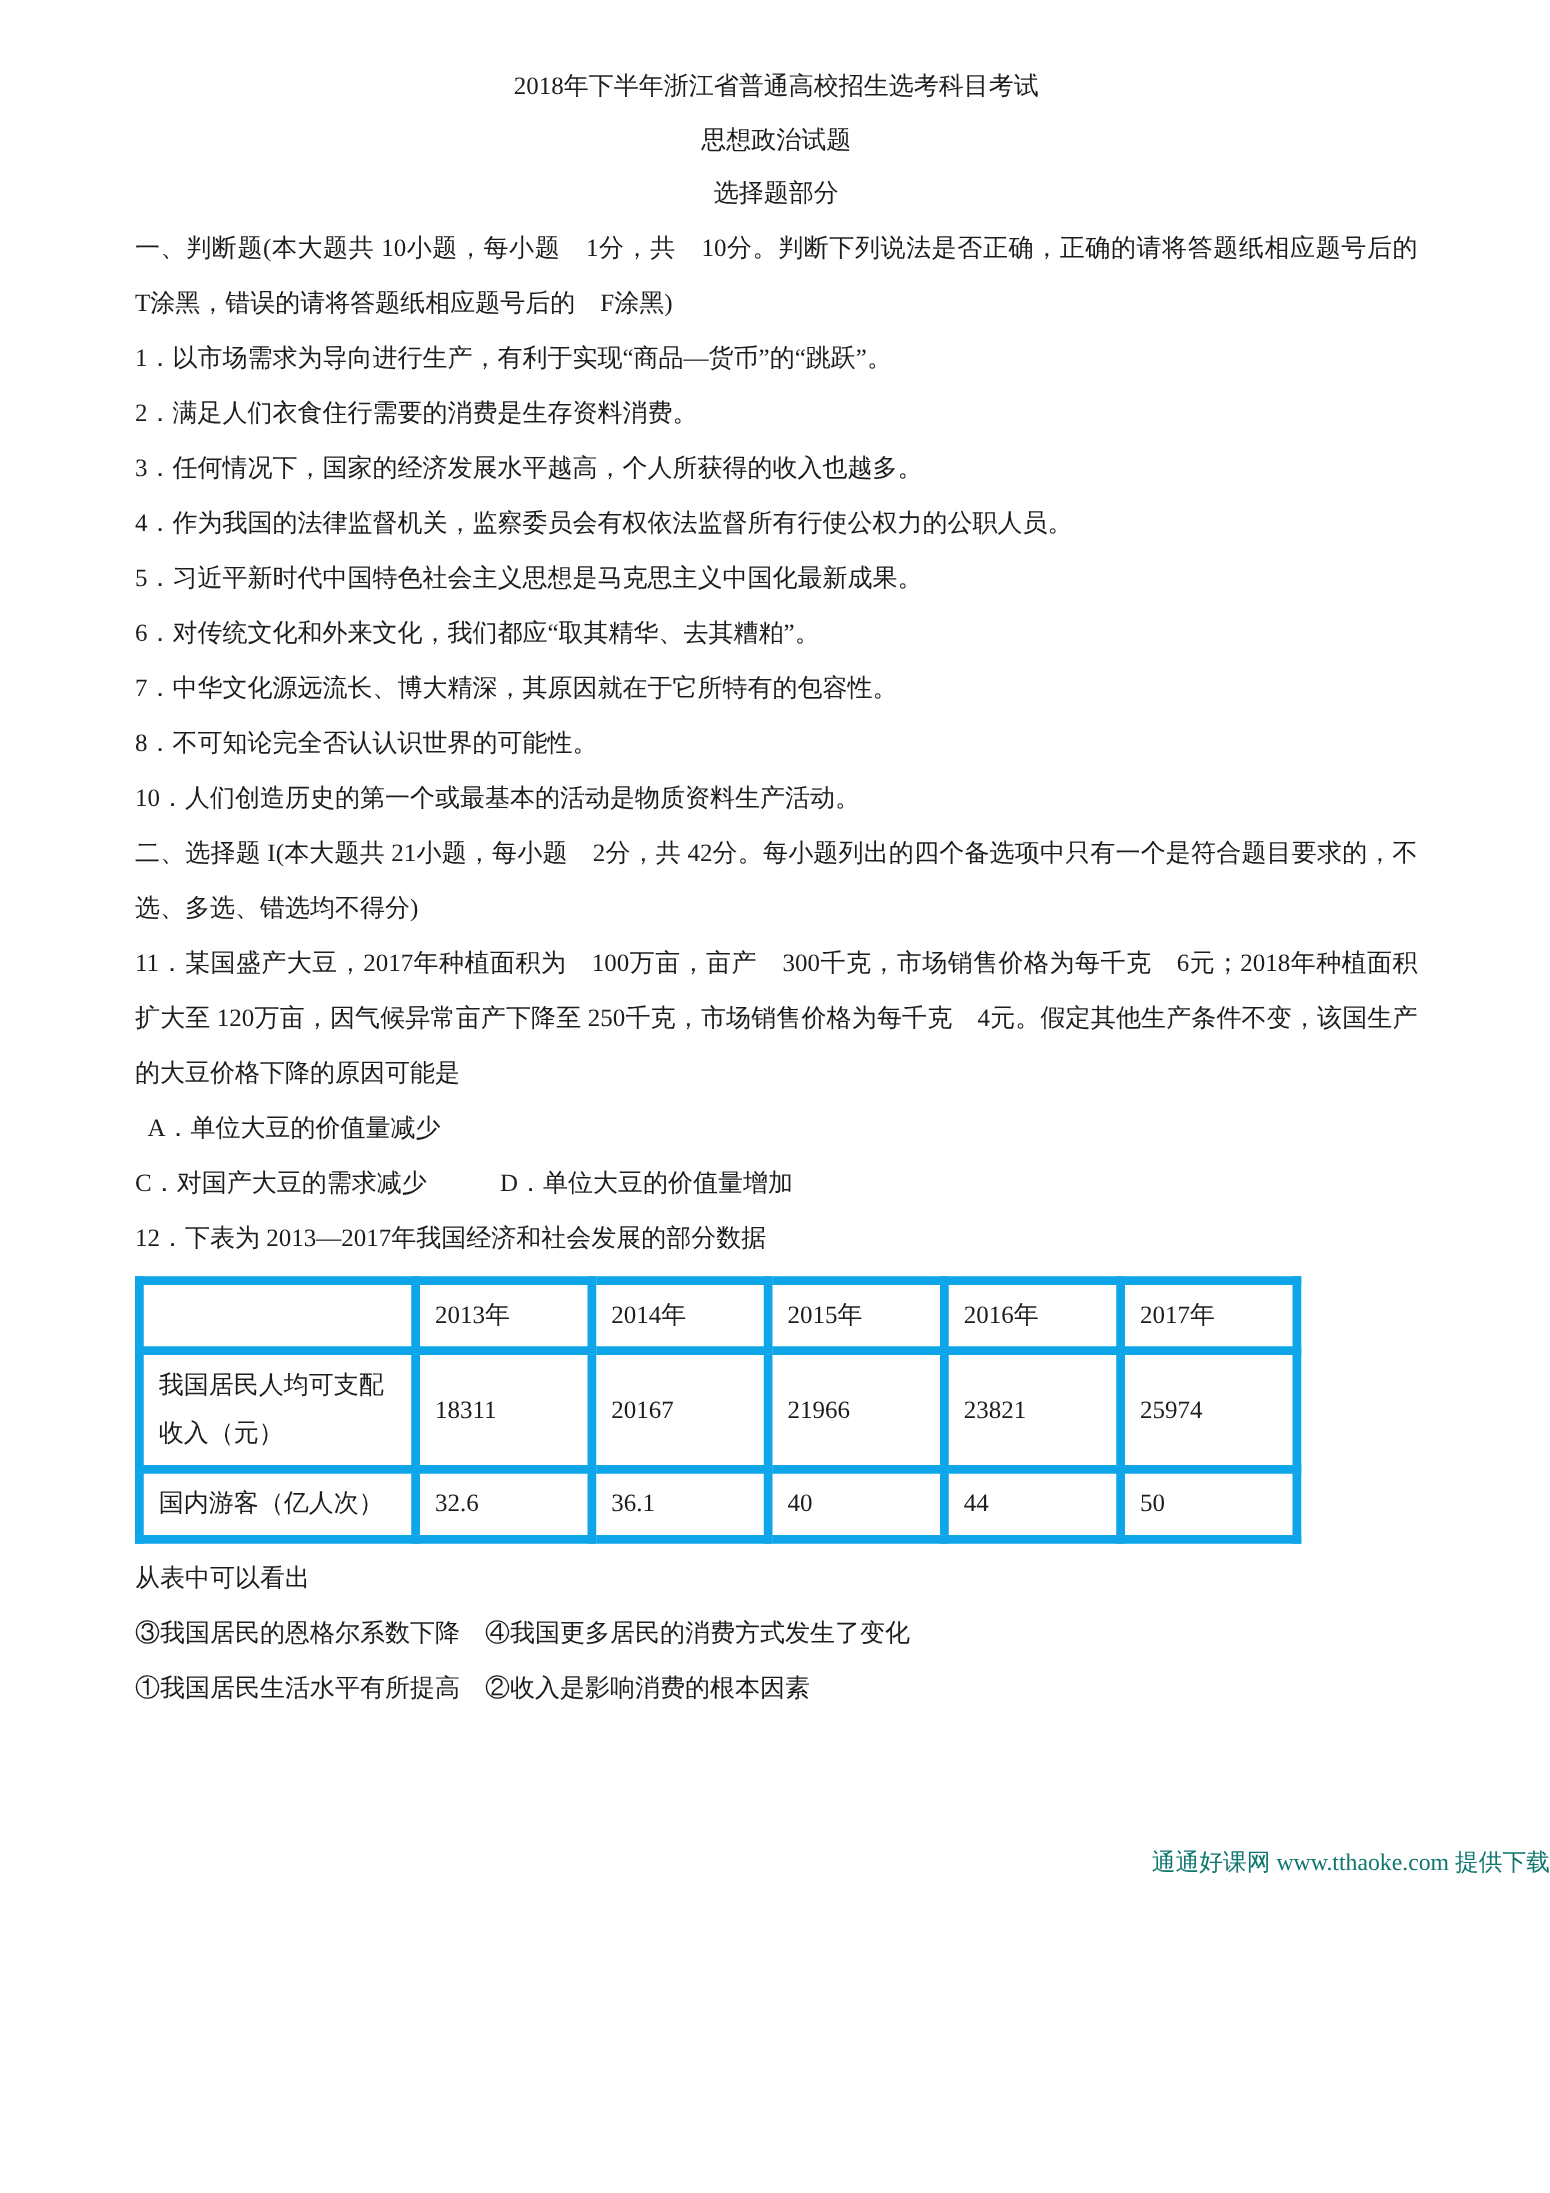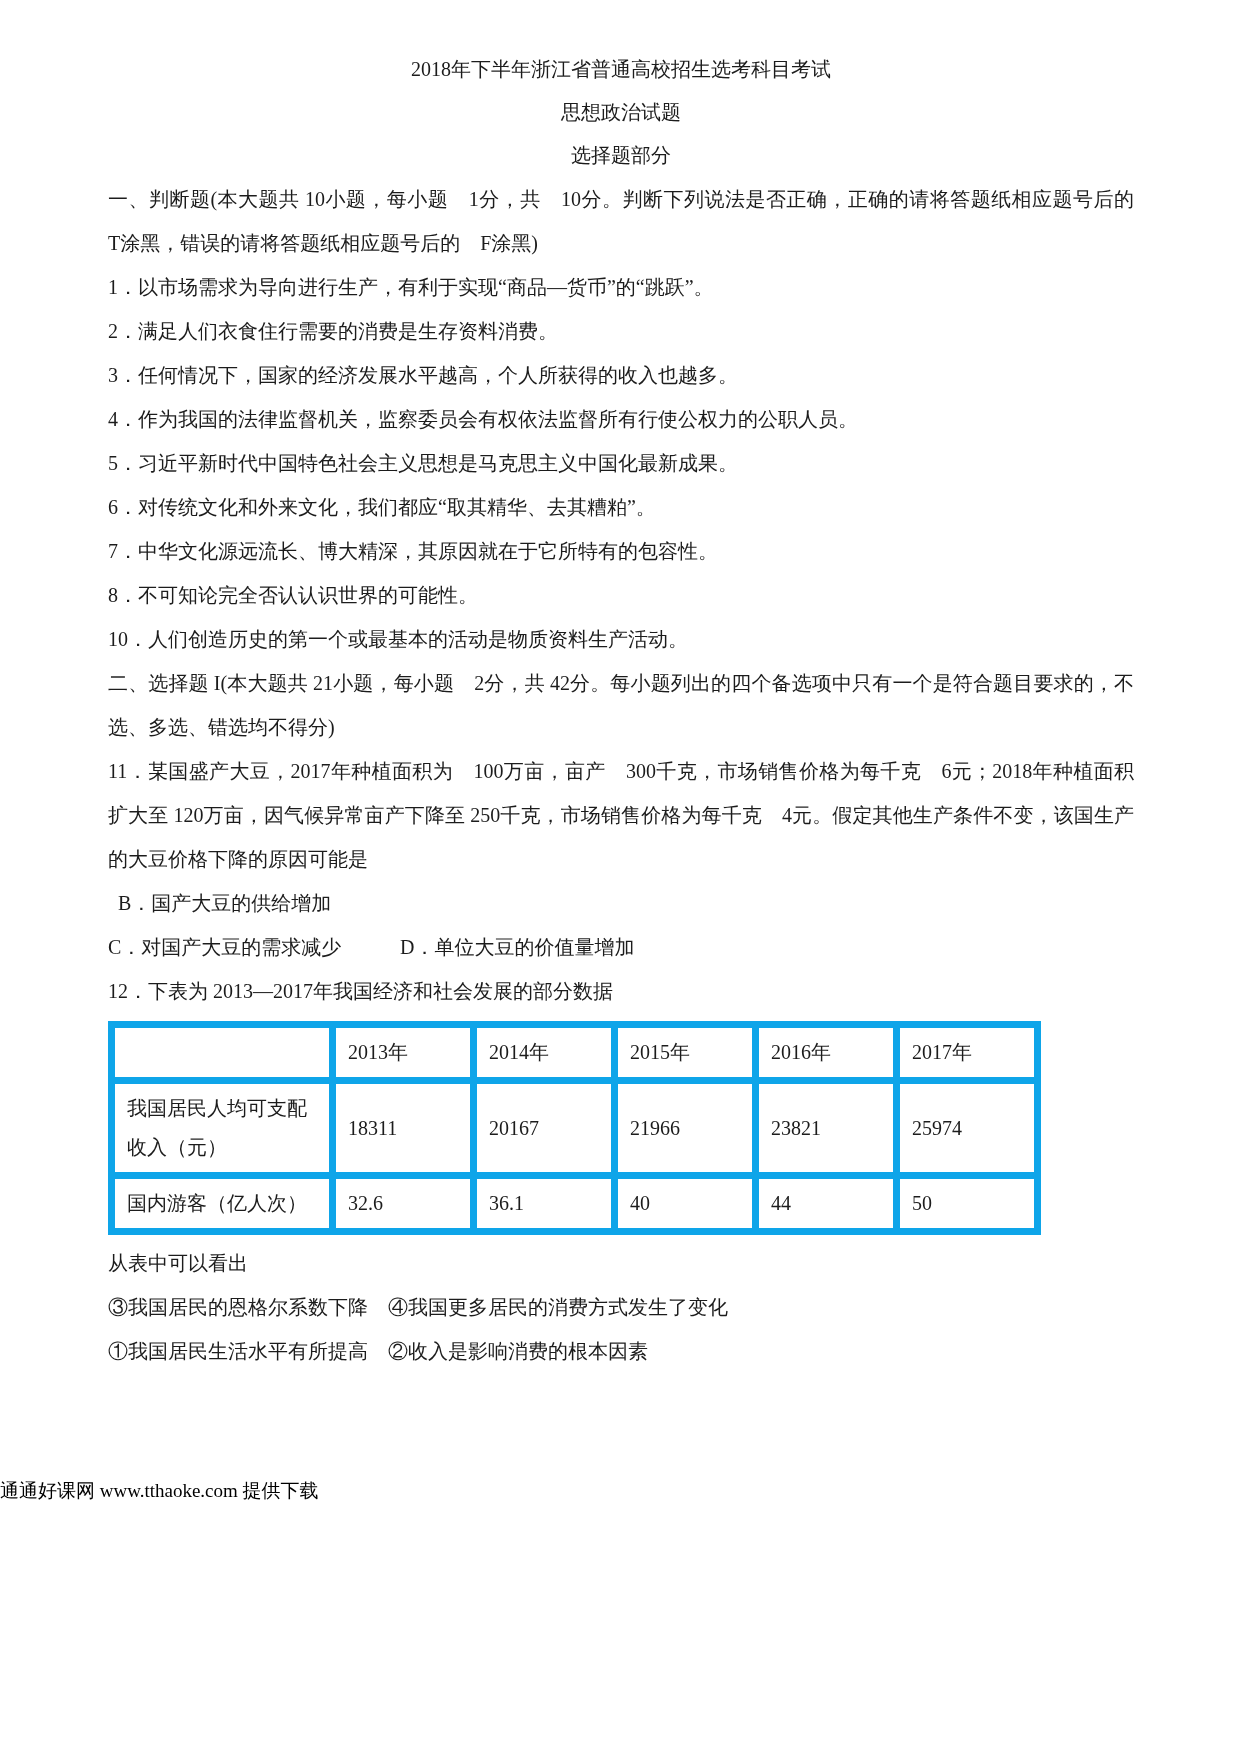--- a/index.html
+++ b/index.html
@@ -64,22 +64,22 @@
     line-height: 1.95;
     font-size: 20px;
   }
   col.label-col { width: 221px; }
   col.year-col  { width: 141px; }
   .footer {
     position: absolute;
     left: 0;
     right: 0;
     top: 1478px;
-    text-align: left;
-    color: #000000;
+    text-align: right;
+    color: #0f766e;
     font-size: 19px;
     line-height: 1.4;
   }
 </style>
 </head>
 <body>
 
 <div class="page">
 
   <p class="head-line centered">2018年下半年浙江省普通高校招生选考科目考试</p>
@@ -96,21 +96,21 @@
   <p>6．对传统文化和外来文化，我们都应“取其精华、去其糟粕”。</p>
   <p>7．中华文化源远流长、博大精深，其原因就在于它所特有的包容性。</p>
   <p>8．不可知论完全否认认识世界的可能性。</p>
   <p>10．人们创造历史的第一个或最基本的活动是物质资料生产活动。</p>
 
   <p>二、选择题 I(本大题共 21小题，每小题　2分，共 42分。每小题列出的四个备选项中只有一个是符合题目要求的，不选、多选、错选均不得分)</p>
 
   <p>11．某国盛产大豆，2017年种植面积为　100万亩，亩产　300千克，市场销售价格为每千克　6元；2018年种植面积扩大至 120万亩，因气候异常亩产下降至 250千克，市场销售价格为每千克　4元。假定其他生产条件不变，该国生产的大豆价格下降的原因可能是</p>
 
   <div class="option-row indent-a">
-    <span class="option-cell second">B．国产大豆的供给增加</span>
+    <span class="option-cell">A．单位大豆的价值量减少</span>
   </div>
   <div class="option-row">
     <span class="option-cell">C．对国产大豆的需求减少</span>
     <span class="option-cell second">D．单位大豆的价值量增加</span>
   </div>
 
   <p>12．下表为 2013—2017年我国经济和社会发展的部分数据</p>
 
   <table class="data-table">
     <colgroup>

